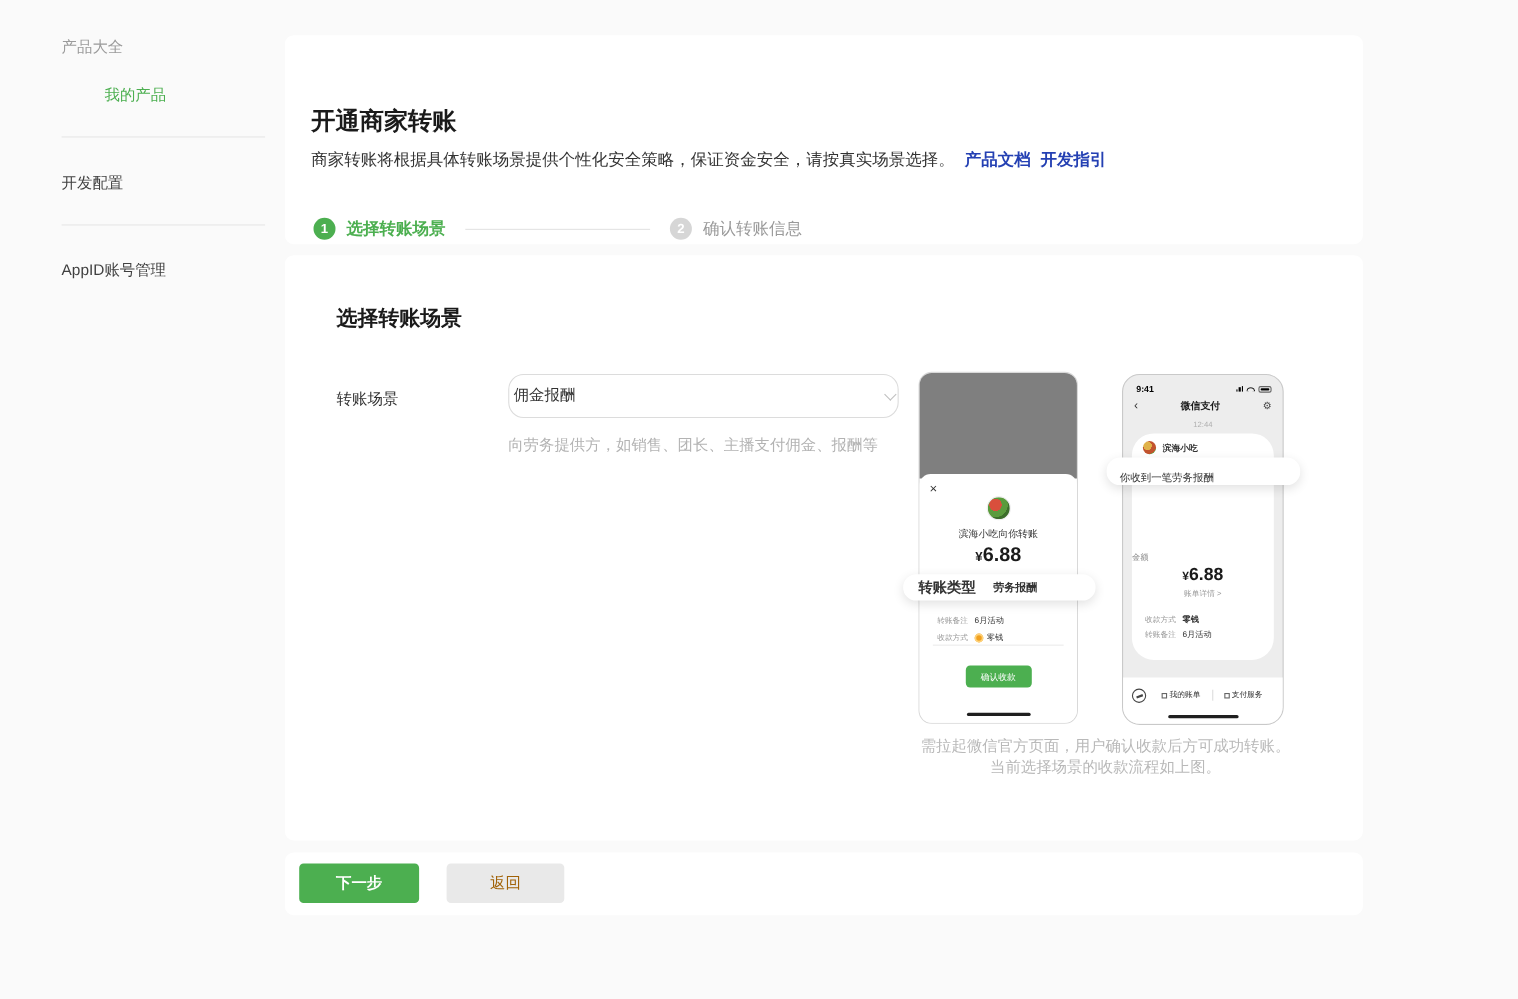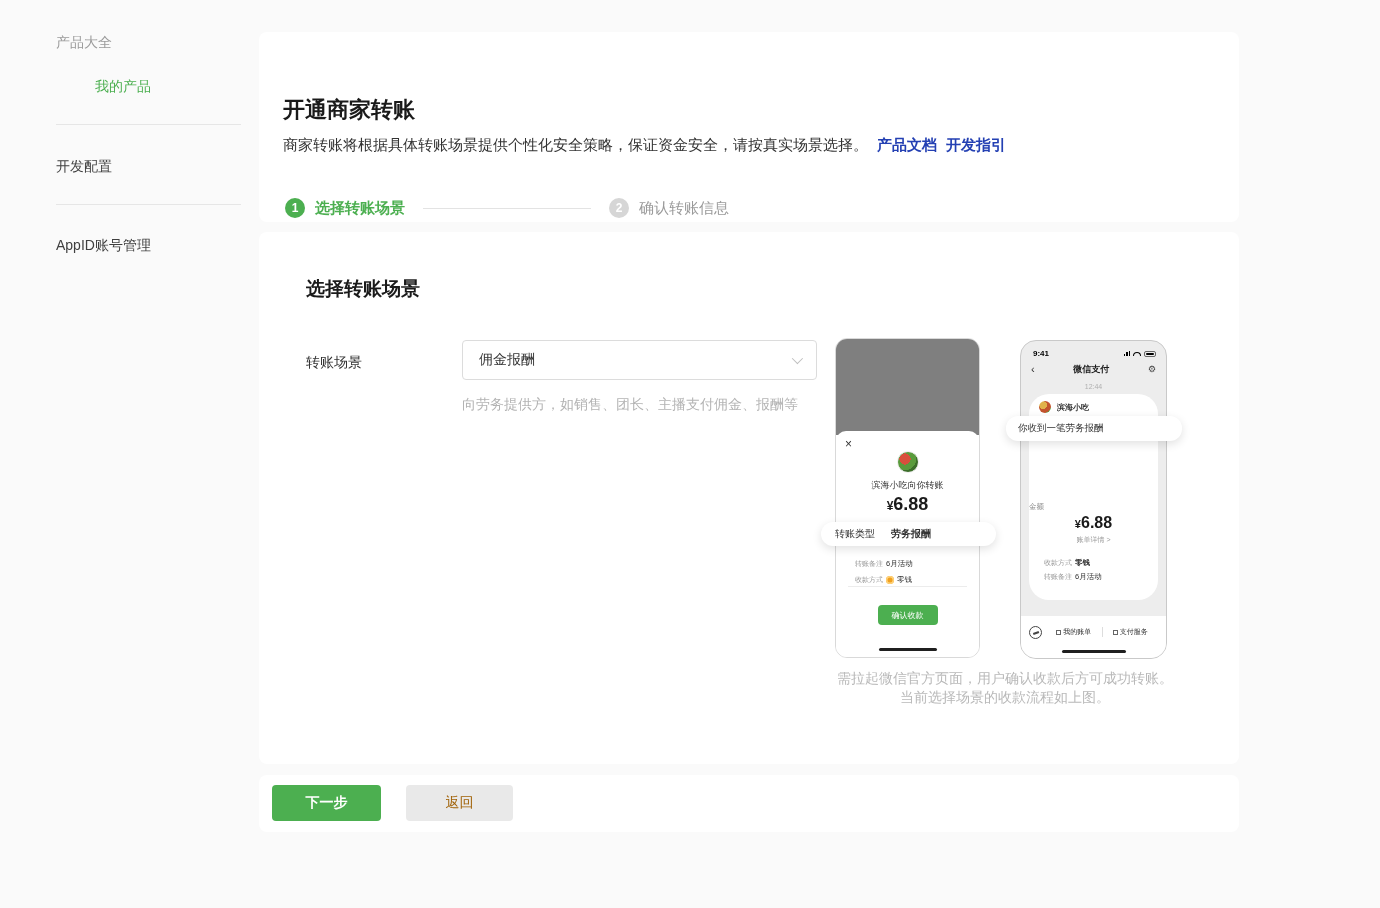--- a/index.html
+++ b/index.html
@@ -33,22 +33,22 @@
   .step-circle.on  { background:#4caf50; }
   .step-circle.off { background:#d6d6d6; }
   .step-label { font-size:15px; margin-left:10px; }
   .step-label.on  { color:#4caf50; font-weight:600; }
   .step-label.off { color:#9a9a9a; }
   .step-line { width:168px; height:1px; background:#e3e3e3; margin:0 18px; }
 
   
   .section-title { left:47px; top:44px; font-size:19px; font-weight:700; color:#1a1a1a; }
   .field-label { left:47px; top:122px; font-size:14px; color:#333; }
-  .select-box { left:203px; top:108px; width:355px; height:40px; border:1px solid #dcdcdc; border-radius:4px;
-                background:#fff; display:flex; align-items:center; padding:0 16px; cursor:pointer; }
+  .select-box { left:203px; top:108px; width:355px; height:40px; border:1px solid #dcdcdc; border-radius:14px;
+                background:#fff; display:flex; align-items:center; padding:0 4px; cursor:pointer; }
   .select-value { font-size:14px; color:#333; flex:1; }
   .chev-down { width:8px; height:8px; border-right:1.5px solid #bfbfbf; border-bottom:1.5px solid #bfbfbf;
                transform:rotate(45deg) translateY(-2px); }
   .helper-text { left:203px; top:164px; font-size:14px; color:#b3b3b3; white-space:nowrap; }
   .flow-caption { left:566px; top:437px; width:360px; text-align:center; font-size:14px; color:#b9b9b9; line-height:19px; }
 
   
   .btn { position:absolute; top:10px; height:36px; border:none; border-radius:4px; font-size:14px;
          font-family:inherit; cursor:pointer; }
   .btn-next { left:13px; width:109px; background:#4caf50; color:#fff; font-weight:600; }
@@ -67,23 +67,23 @@
   .p1-sheet { position:absolute; left:0; right:0; top:92px; bottom:0; background:#fff; border-radius:10px 10px 11px 11px; }
   .p1-close { position:absolute; left:9px; top:99px; font-size:12px; color:#333; line-height:1; }
   .p1-avatar { position:absolute; left:50%; transform:translateX(-50%); top:112px; width:22px; height:22px; border-radius:50%;
                background:radial-gradient(circle at 35% 35%, #d94f3c 0 30%, #5a9b3c 31% 60%, #3c6e2a 61% 100%);
                border:1px solid #eee; }
   .p1-name { position:absolute; left:0; right:0; top:140px; text-align:center; font-size:9px; color:#333; }
   .p1-amount { position:absolute; left:0; right:0; top:155px; text-align:center; color:#1a1a1a; font-weight:700; }
   .p1-amount .cur { font-size:12px; }
   .p1-amount .val { font-size:18px; }
   .p1-callout { left:-15px; top:183px; width:175px; height:24px; padding-left:14px; }
-  .p1-callout .cl-label { font-size:10px; color:#333; }
+  .p1-callout .cl-label { font-size:13px; color:#333;font-weight:bold; }
   .p1-callout .cl-value { font-size:10px; color:#333; font-weight:600; margin-left:16px; }
-  .p-row { position:absolute; left:16px; right:12px; display:flex; align-items:center;text-align:center; }
+  .p-row { position:absolute; left:16px; right:12px; display:flex; align-items:center; }
   .p-row .lab { font-size:7px; color:#9a9a9a; width:34px; }
   .p-row .val { font-size:7.5px; color:#333; display:flex; align-items:center; }
   .coin { display:inline-block; width:8px; height:8px; border-radius:50%; background:#f0a020; margin-right:3px;
           box-shadow:inset 0 0 0 1.5px #ffd37a; }
   .p1-divider { position:absolute; left:12px; right:12px; top:247px; height:1px; background:#ececec; }
   .p1-button { position:absolute; left:50%; transform:translateX(-50%); top:266px; width:60px; height:20px;
                background:#4caf50; color:#fff; font-size:8px; border-radius:4px; display:flex; align-items:center;
                justify-content:center; }
 
   
@@ -100,21 +100,21 @@
   .p2-nav { position:absolute; left:10px; right:10px; top:22px; display:flex; align-items:center; }
   .p2-back { font-size:11px; color:#333; line-height:1; }
   .p2-title { flex:1; text-align:center; font-size:9px; font-weight:700; color:#1a1a1a; }
   .p2-gear { font-size:9px; color:#444; line-height:1; }
   .p2-msgtime { position:absolute; left:0; right:0; top:42px; text-align:center; font-size:7px; color:#b0b0b0; }
   .p2-card { position:absolute; left:8px; right:8px; top:53px; height:206px; background:#fff; border-radius:20px; }
   .p2-merchant { position:absolute; left:10px; top:7px; display:flex; align-items:center; }
   .p2-avatar { width:12px; height:12px; border-radius:50%; margin-right:6px;
                background:radial-gradient(circle at 35% 35%, #e0b24a 0 35%, #c2542e 36% 70%, #5a9b3c 71% 100%); }
   .p2-merchant-name { font-size:8px; color:#333; font-weight:600; }
-  .p2-callout { left:-15px; top:75px; width:176px; height:25px; padding-left:12px; }
+  .p2-callout { left:-15px; top:75px; width:176px; height:25px; padding-left:12px;align-items:flex-end; }
   .p2-callout span { font-size:9.5px; color:#333; }
   .p2-amt-label { position:absolute; left:0; right:0; top:108px; text-align:left; font-size:7.5px; color:#888; }
   .p2-amount { position:absolute; left:0; right:0; top:120px; text-align:center; color:#1a1a1a; font-weight:700; }
   .p2-amount .cur { font-size:11px; }
   .p2-amount .val { font-size:16px; }
   .p2-detail { position:absolute; left:0; right:0; top:141px; text-align:center; font-size:7px; color:#9a9a9a; }
   .p2-tabbar { position:absolute; left:0; right:0; bottom:0; height:42px; background:#fff; border-radius:0 0 15px 15px;
                display:flex; align-items:center; padding:0 8px 10px 8px; }
   .p2-logo { width:13px; height:13px; border-radius:50%; border:1px solid #444; position:relative; margin-right:4px; }
   .p2-logo i { position:absolute; left:3px; top:5.5px; width:6px; height:1.5px; background:#444; transform:rotate(-20deg); }

